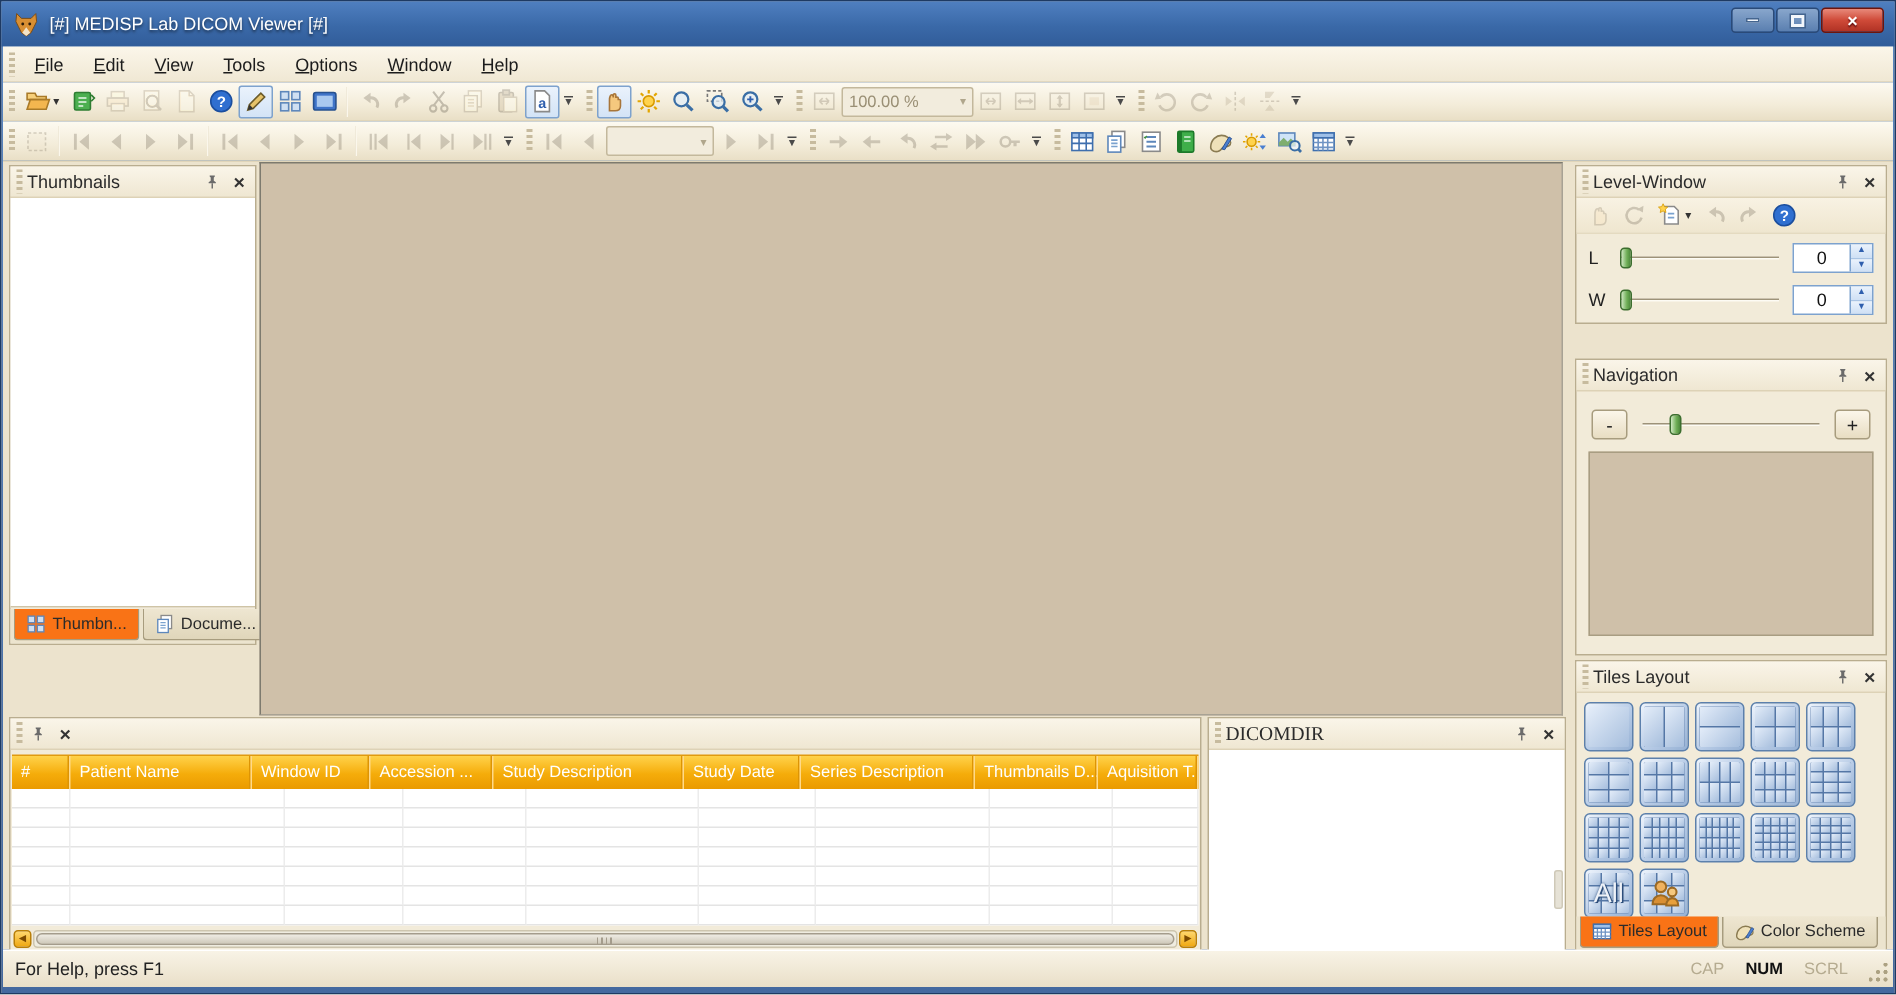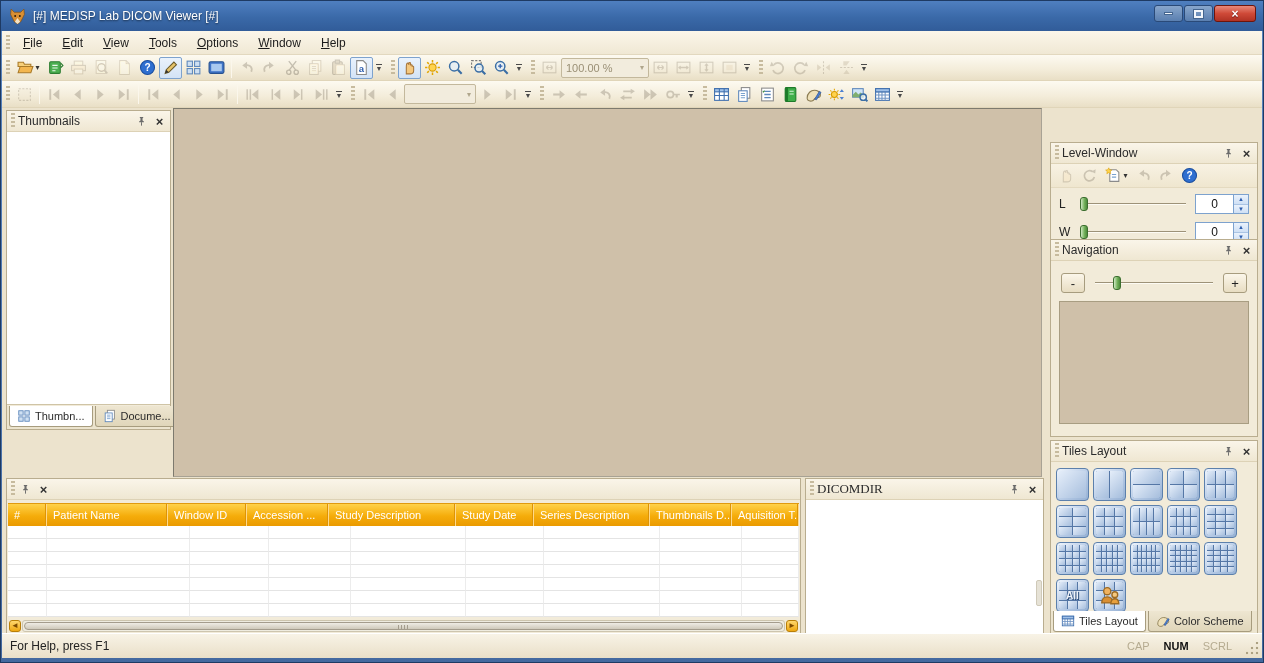--- a/index.html
+++ b/index.html
@@ -57,21 +57,21 @@
   .ptitle { flex:1; color:#2b2b2b; font-size:12px; }
   .pbtn { width:15px; height:15px; display:flex; align-items:center; justify-content:center; margin-right:3px; color:#333; }
   .pbtn svg { width:11px; height:11px; }
   .closex { font-size:13px; font-weight:bold; line-height:11px; }
 
   
   #thumbs-body { position:absolute; left:0; right:0; top:21px; bottom:24px; background:#fff; border-bottom:1px solid #cfc4a6; }
   .tabrow { position:absolute; left:0; right:0; bottom:0; height:23px; display:flex; align-items:flex-start; padding-left:2px; background:#ece4ce; }
   .ptab { height:21px; display:flex; align-items:center; gap:4px; padding:0 7px; font-size:11px; color:#2b2b2b;
     border:1px solid #a79c7e; border-top:none; background:linear-gradient(180deg,#eee6d1,#e0d6ba); border-radius:0 0 3px 3px; margin-right:2px; }
-  .ptab.active { background:#ffffff;text-align:right; }
+  .ptab.active { background:#f97316;text-align:right; }
   .ptab .ic { width:14px; height:14px; }
 
   
   #canvas { position:absolute; left:172px; top:107px; width:869px; height:369px;
     background:#cfc0a9; border:1px solid #7d7a6e; border-right-color:#a8a294; border-bottom-color:#a8a294; }
 
   
   .lwtoolbar { height:24px; display:flex; align-items:center; padding-left:4px; border-bottom:1px solid #e4dac0;
     background:linear-gradient(180deg,#f8f2e3,#efe6cf); }
   .lwrow { display:flex; align-items:center; padding:6px 8px 2px 8px; gap:7px; }
@@ -95,21 +95,21 @@
   #nav-preview { margin:0 8px; height:123px; background:#cfc0a9; border:1px solid #a89d82; }
 
   
   #tiles-grid { display:grid; grid-template-columns:repeat(5,33px); gap:4px; padding:6px 0 0 5px; }
   .tile { width:33px; height:33px; border:1px solid #5c80ac; border-radius:4px; padding:2px;
     background:linear-gradient(135deg,#eef4fc,#b7cbe6 55%,#96b1d4); position:relative; }
   .tile .cells { display:grid; width:100%; height:100%; gap:1px; background:#5577a6; border-radius:1px; overflow:hidden; }
   .tile .cells div { background:linear-gradient(135deg,#e4edf9,#a6bedd); }
   .tile .cells.single { background:none; }
   .tile .overlay { position:absolute; inset:0; display:flex; align-items:center; justify-content:center;
-    font-weight:bold; font-size:10px; color:#eef2f8; text-shadow:0 0 2px #2e4f7c,1px 1px 0 #2e4f7c; }
+    font-weight:normal; font-size:18px; color:#eef2f8; text-shadow:0 0 2px #2e4f7c,1px 1px 0 #2e4f7c; }
   #tiles-tabrow { position:absolute; left:0; right:0; bottom:0; height:22px; display:flex; padding-left:2px; background:#ece4ce; }
 
   
   #doc-header-row { position:absolute; left:1px; right:1px; top:24px; height:23px; display:flex;
     background:linear-gradient(180deg,#ffd24a 0%,#f5ac0a 55%,#ea9a00 100%); border-top:1px solid #e09a10; }
   .dlcol { display:flex; align-items:center; padding-left:6px; color:#fff; font-size:11px;
     border-right:1px solid #ffd98a; box-shadow:inset -1px 0 0 #dd9404; white-space:nowrap; overflow:hidden; }
   #doc-body { position:absolute; left:1px; right:1px; top:47px; bottom:17px; background:#fff; overflow:hidden; }
   .dlrow { display:flex; height:13px; }
   .dlcell { border-right:1px solid #ececec; border-bottom:1px solid #e4e4e4; height:13px; }
@@ -826,21 +826,21 @@
           <svg class="ic">
             <use href="#sym-copypages"></use>
           </svg>
           <span>Docume...</span>
         </div>
       </div>
   </div>
 
   <div id="canvas"></div>
 
-  <div class="panel" style="left:1049px;top:109px;width:208px;height:106px;margin-top:32px;">
+  <div class="panel" style="left:1049px;top:109px;width:208px;height:106px;">
     <div class="phead">
       <span class="grip"></span>
       <span class="ptitle">Level-Window</span>
       <span class="pbtn">
           <svg>
             <use href="#sym-pushpin"></use>
           </svg>
         </span>
       <span class="pbtn closex">×</span>
     </div>

